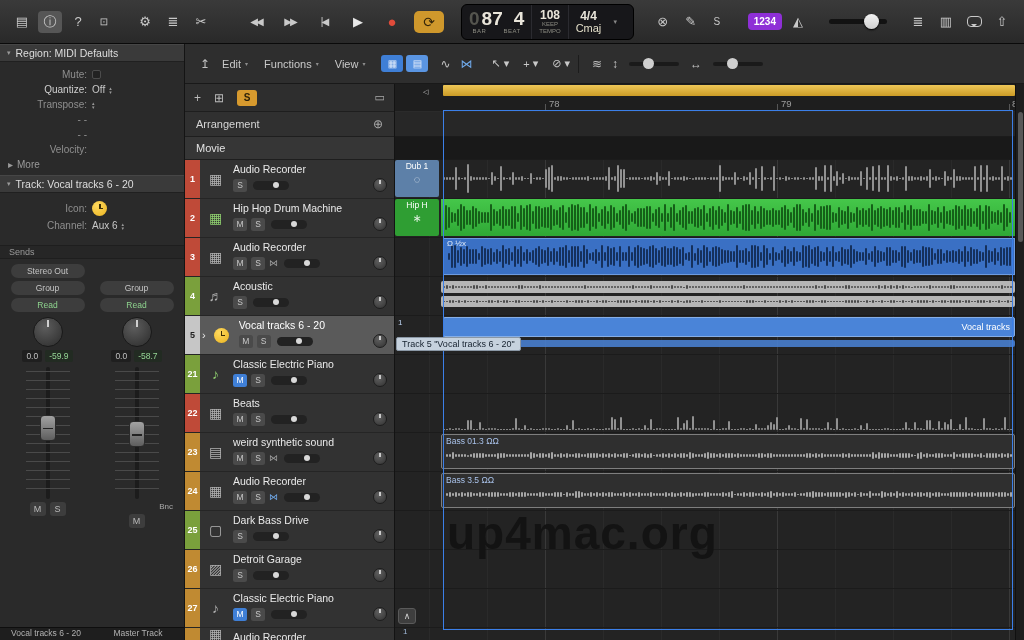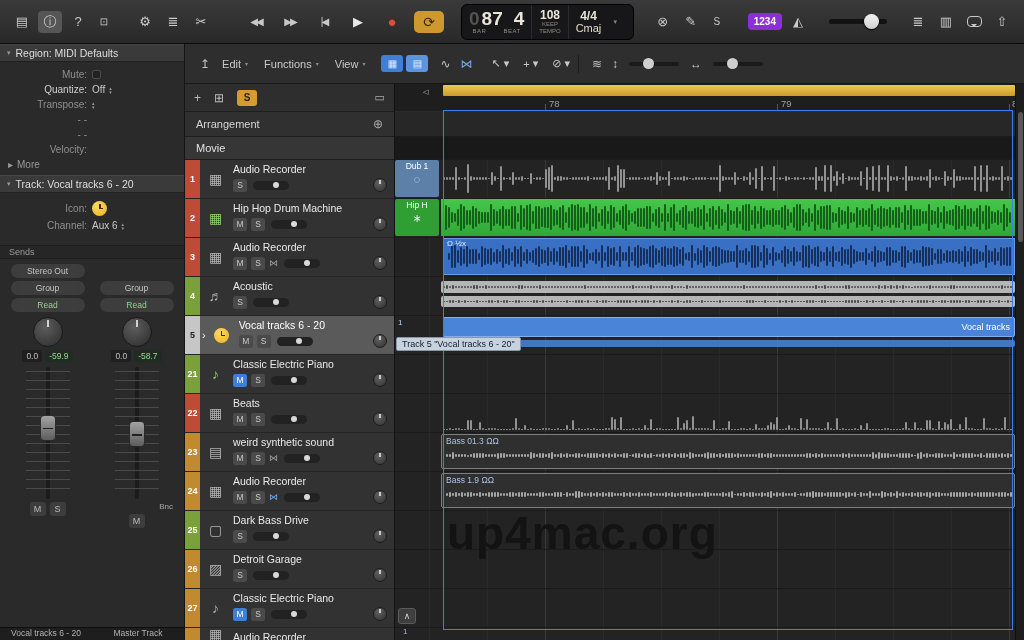--- a/index.html
+++ b/index.html
@@ -1961,21 +1961,21 @@
               <i style="height:35.9%"></i>
               <i style="height:24.9%"></i>
               <i style="height:35.8%"></i>
               <i style="height:20.1%"></i>
             </div>
           </div>
         </div>
     </div>
     <div class="lane t">
       <div class="bassreg">
-          <span class="bass-label">Bass 1.9 ΩΩ</span>
+          <span class="bass-label">Bass 3.5 ΩΩ</span>
           <div class="bwave">
             <div class="wave w-lgray">
               <i style="height:24.9%"></i>
               <i style="height:28.0%"></i>
               <i style="height:16.8%"></i>
               <i style="height:30.6%"></i>
               <i style="height:23.8%"></i>
               <i style="height:32.3%"></i>
               <i style="height:23.0%"></i>
               <i style="height:31.6%"></i>

